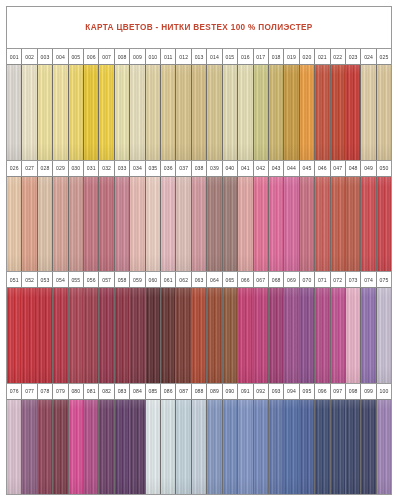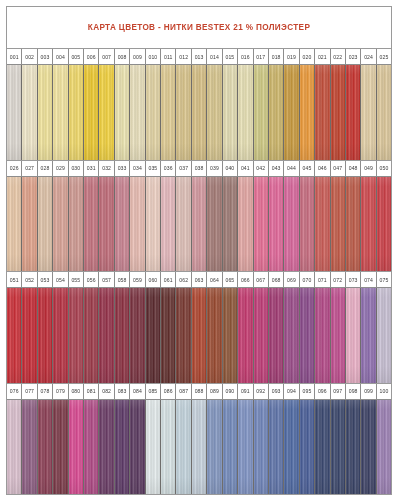--- a/index.html
+++ b/index.html
@@ -93,21 +93,21 @@
     pointer-events:none;
   }
 </style>
 </head>
 <body>
 
 <div class="page">
   <div class="frame">
 
     <div class="title-bar">
-      <div class="title-text">КАРТА ЦВЕТОВ - НИТКИ  BESTEX 21 % ПОЛИЭСТЕР</div>
+      <div class="title-text">КАРТА ЦВЕТОВ - НИТКИ  BESTEX 100 % ПОЛИЭСТЕР</div>
     </div>
 
     <div class="block">
       <div class="numrow">
           <div class="numcell">001</div>
           <div class="numcell">002</div>
           <div class="numcell">003</div>
           <div class="numcell">004</div>
           <div class="numcell">005</div>
           <div class="numcell">006</div>

